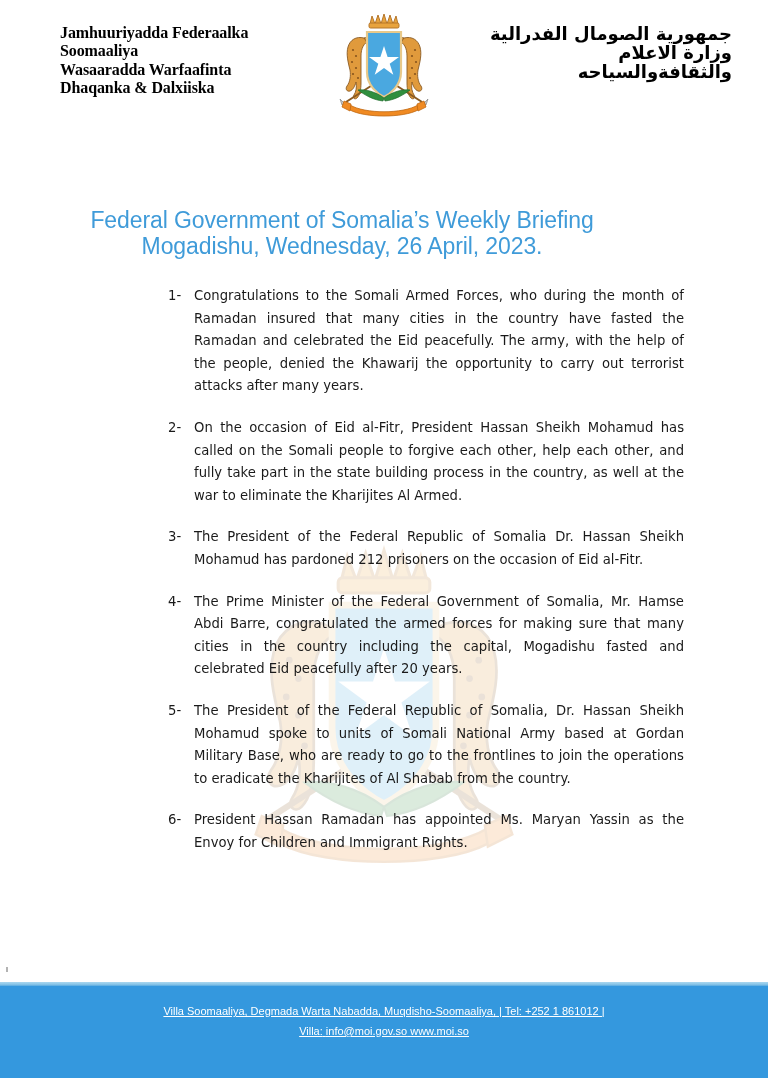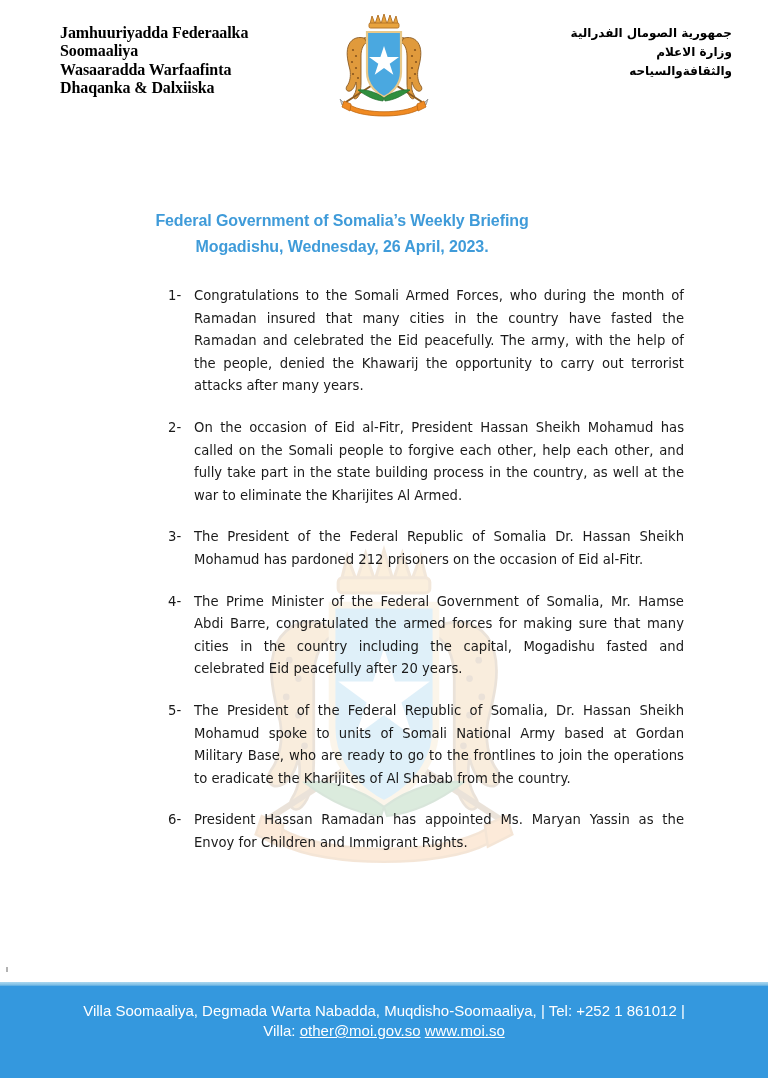--- a/index.html
+++ b/index.html
@@ -36,21 +36,21 @@
     font-size: 16px;
     line-height: 18.4px;
     color: #000000;
     white-space: pre-line;
     width: 250px;
     letter-spacing: -0.1px;
   }
   .hdr-right {
     font-family: "DejaVu Sans", sans-serif;
     font-weight: bold;
-    font-size: 12px;
+    font-size: 18px;
     line-height: 19px;
     color: #000000;
     direction: rtl;
     text-align: right;
     width: 250px;
     white-space: pre-line;
   }
 
   
   .emblem-wrap {
@@ -124,22 +124,22 @@
   .content {
     position: relative;
     z-index: 2;
     padding: 0 84px 0 0;
   }
 
   .doc-title {
     text-align: center;
     color: #3f9bd9;
     font-family: "Liberation Sans", sans-serif;
-    font-weight: bold;
-    font-size: 16px;
+    font-weight: normal;
+    font-size: 23px;
     line-height: 25.5px;
     padding: 50px 40px 0 40px;
     white-space: pre-line;
     letter-spacing: -0.1px;
   }
 
   .items {
     margin: 0;
     padding: 26px 0 0 168px;
     list-style: none;
@@ -187,23 +187,24 @@
   }
   .footer-topline {
     position: absolute;
     left: 0; right: 0; top: 0;
     height: 4px;
     background: linear-gradient(to bottom, #a9d6ef 0%, #8cc8e9 55%, #57a9e0 100%);
   }
   .footer-text {
     padding-top: 19px;
     font-family: "Liberation Sans", sans-serif;
-    font-size: 15px;
+    font-size: 11px;
     line-height: 20px;
     color: #ffffff;
+    text-decoration: underline;
   }
   .footer-line2 { display: block; }
   .flink {
     color: #ffffff;
     text-decoration: underline;
   }
 </style>
 </head>
 <body>
 
@@ -369,19 +370,19 @@
 
     <div class="stray-mark"></div>
   </div>
 
   <div class="footer">
     <div class="footer-topline"></div>
     <div class="footer-text">
       <span>Villa Soomaaliya, Degmada Warta Nabadda, Muqdisho-Soomaaliya, | Tel: +252 1 861012 |</span>
       <span class="footer-line2">
         <span>Villa:</span>
-        <a class="flink" href="#">other@moi.gov.so</a>
+        <a class="flink" href="#">info@moi.gov.so</a>
         <a class="flink" href="#">www.moi.so</a>
       </span>
     </div>
   </div>
 
 </div>
 
 </body></html>

